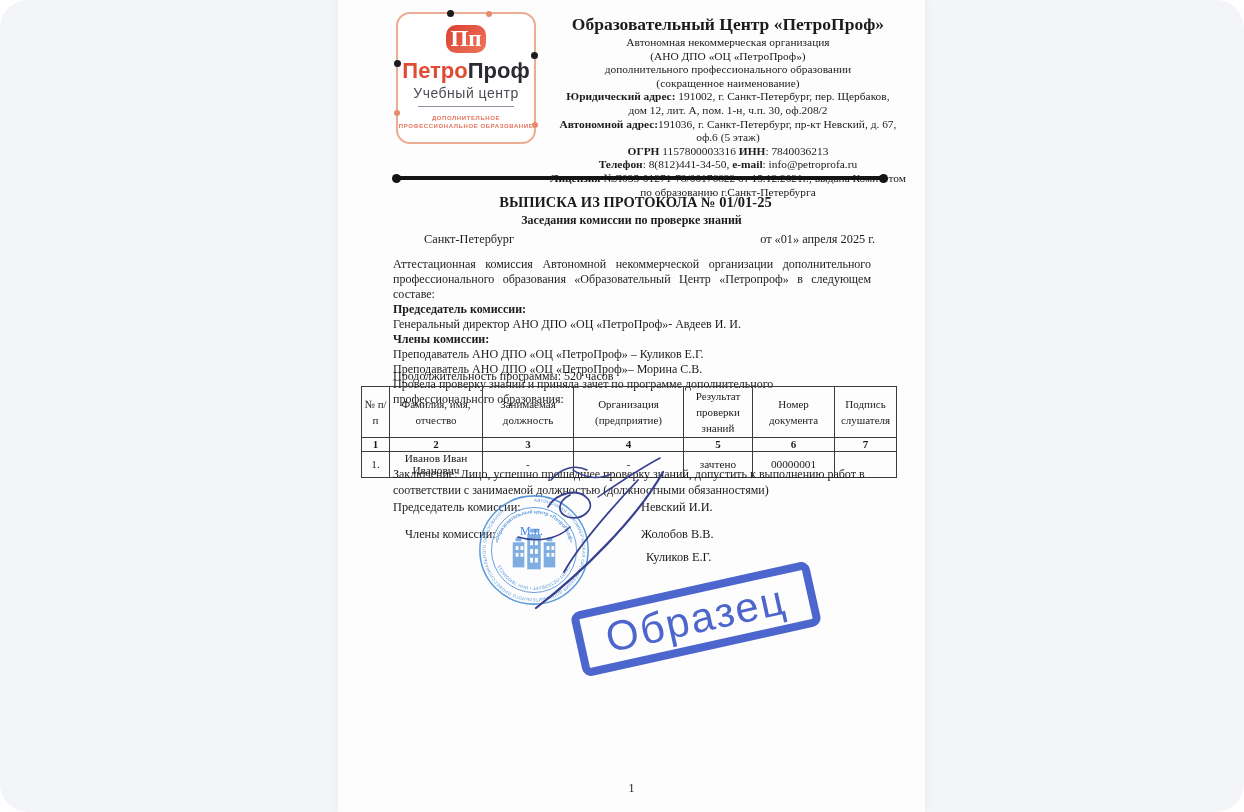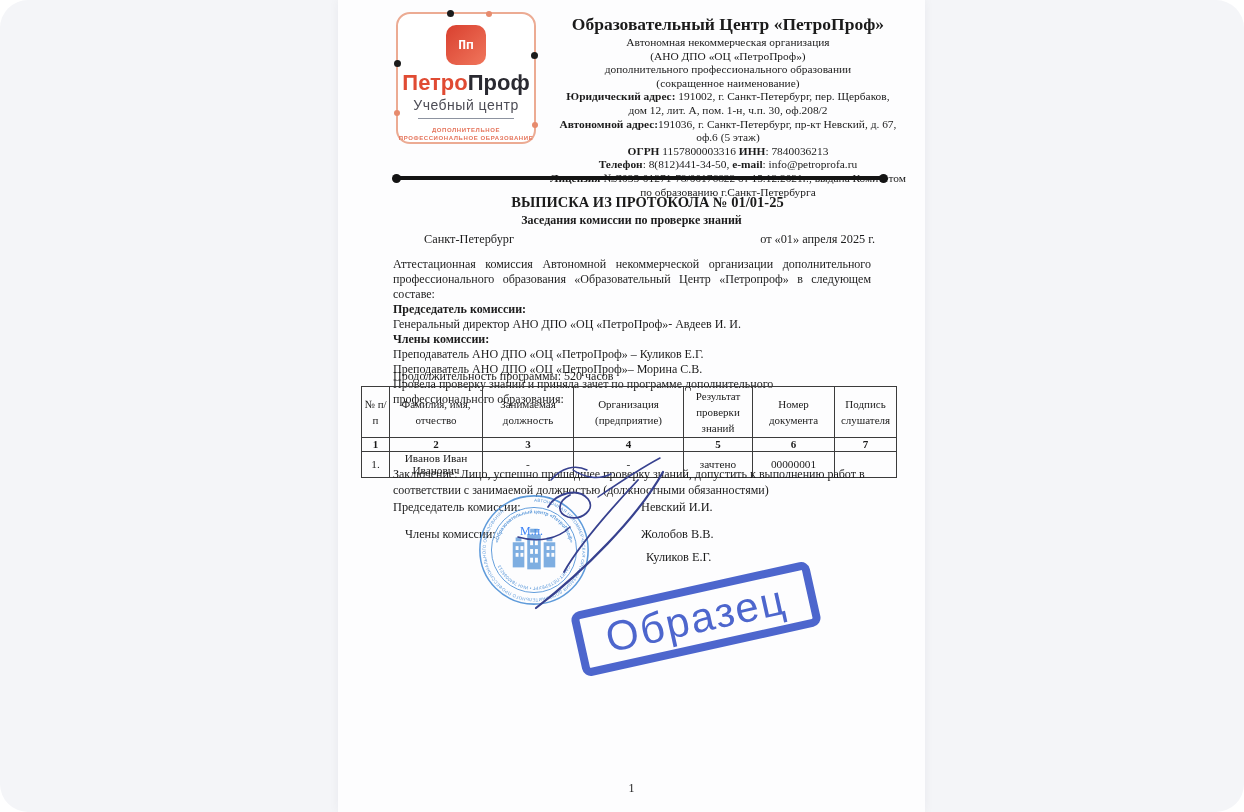--- a/index.html
+++ b/index.html
@@ -8,40 +8,40 @@
   }
   *{box-sizing:border-box;}
   html,body{margin:0;padding:0;}
   body{width:1244px;height:812px;background:#ffffff;font-family:"Liberation Serif",serif;color:#1b1b1b;position:relative;overflow:hidden;}
   .card{position:absolute;inset:0;background:#f4f5f8;border-radius:28px;overflow:hidden;}
   .paper{position:absolute;left:338px;top:0;width:587px;height:812px;background:#fdfdfe;box-shadow:0 0 10px rgba(20,30,60,.05);}
 
   
   .header{position:absolute;top:12px;left:58px;right:26px;display:flex;gap:14px;}
   .logo-box{position:relative;flex:none;width:140px;height:132px;border:2px solid #ecab93;border-radius:14px;background:#fff;display:flex;flex-direction:column;align-items:center;padding-top:11px;}
-  .logo-icon{width:40px;height:40px;border-radius:10px;background:linear-gradient(135deg,#d9402f,#f0765c);color:#fff;font-family:Liberation Mono, monospace;font-weight:bold;font-size:13px;display:flex;align-items:center;justify-content:center;}
+  .logo-icon{width:40px;height:28px;border-radius:10px;background:linear-gradient(135deg,#d9402f,#f0765c);color:#fff;font-family:Liberation Serif, serif;font-weight:bold;font-size:23px;display:flex;align-items:center;justify-content:center;}
   .brand{font-family:"Liberation Sans",sans-serif;font-weight:bold;font-size:22px;margin-top:5px;color:var(--brand-dark);white-space:nowrap;}
   .brand .red{color:var(--brand-red);}
   .logo-sub{font-family:"Liberation Sans",sans-serif;font-size:14px;color:#4c4c55;margin-top:1px;letter-spacing:.5px;}
   .logo-divider{width:96px;border-top:1px solid #8d93a0;margin-top:5px;}
   .logo-tagline{font-family:"Liberation Sans",sans-serif;font-size:6px;font-weight:bold;color:var(--logo-accent);letter-spacing:.6px;text-align:center;margin-top:7px;line-height:8px;}
   .dot{position:absolute;border-radius:50%;}
   .dot.k{background:#1c1c1c;width:7px;height:7px;}
   .dot.o{background:#e78b6d;width:6px;height:6px;}
 
   .org{flex:1;text-align:center;padding-top:2px;}
   .org-name{font-size:17.5px;font-weight:bold;white-space:nowrap;margin-bottom:1px;}
   .hline{font-size:11.4px;line-height:13.6px;white-space:nowrap;}
 
   .bar{position:absolute;top:176px;left:58px;width:488px;height:4px;background:var(--bar-black);}
   .bar::before,.bar::after{content:"";position:absolute;width:9px;height:9px;background:var(--bar-black);border-radius:50%;top:-2.5px;}
   .bar::before{left:-4px;}
   .bar::after{right:-4px;}
 
-  .title{position:absolute;top:194px;left:16px;width:100%;text-align:center;font-weight:bold;font-size:14.5px;}
+  .title{position:absolute;top:194px;left:4px;width:100%;text-align:center;font-weight:bold;font-size:14.5px;}
   .subtitle{position:absolute;top:213px;left:0;width:100%;text-align:center;font-weight:bold;font-size:12px;}
 
   .meta{position:absolute;top:232px;left:55px;right:50px;display:flex;justify-content:space-between;font-size:12.3px;margin-left:31px;}
 
   .bodytext{position:absolute;top:257px;left:55px;right:54px;font-size:12px;line-height:15px;}
   .bline.justify{text-align:justify;}
   .bline.bold{font-weight:bold;}
   .duration{position:absolute;top:369px;left:55px;font-size:12px;}
 
   table.tbl{position:absolute;top:386px;left:23px;border-collapse:collapse;table-layout:fixed;width:535px;font-size:11px;}

